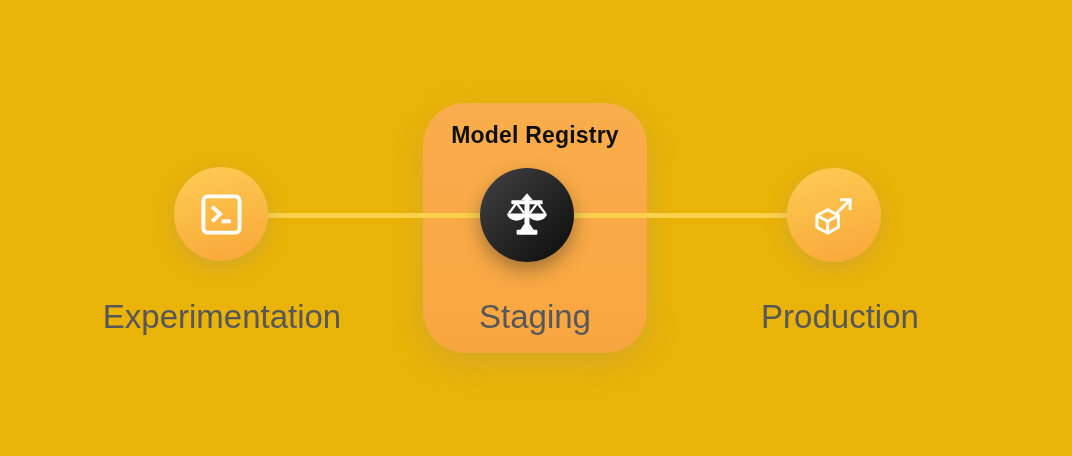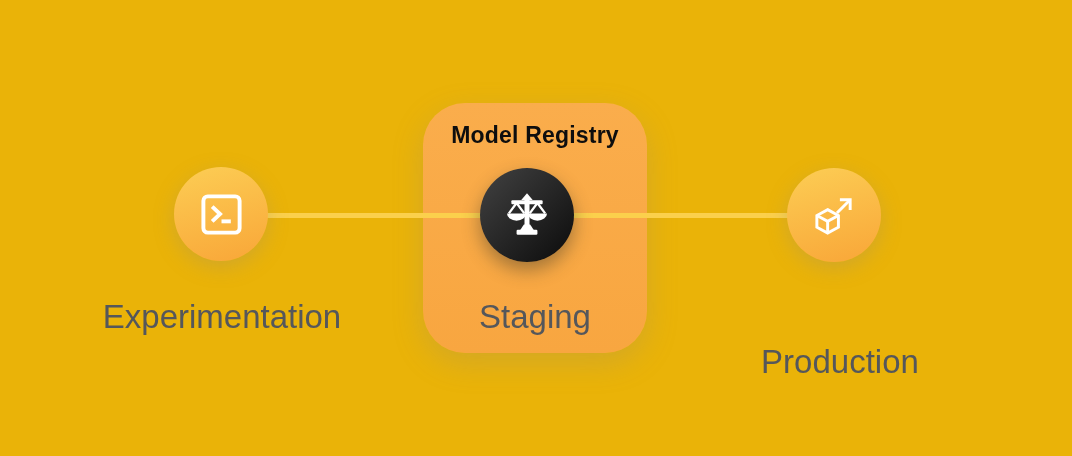--- a/index.html
+++ b/index.html
@@ -88,21 +88,21 @@
     position: absolute;
     top: 298px;
     text-align: center;
     font-size: 33px;
     font-weight: 400;
     color: #55575B;
     z-index: 4;
   }
   .label-experimentation { left: 49px;  width: 346px; }
   .label-staging         { left: 423px; width: 224px; }
-  .label-production      { left: 666px; width: 348px; margin-top: 45px; }
+  .label-production      { left: 666px; width: 348px; }
 
   .icon-svg { display: block; }
 </style>
 </head>
 <body>
 
 <div class="stage-canvas">
 
   <div class="connector-line"></div>
 

